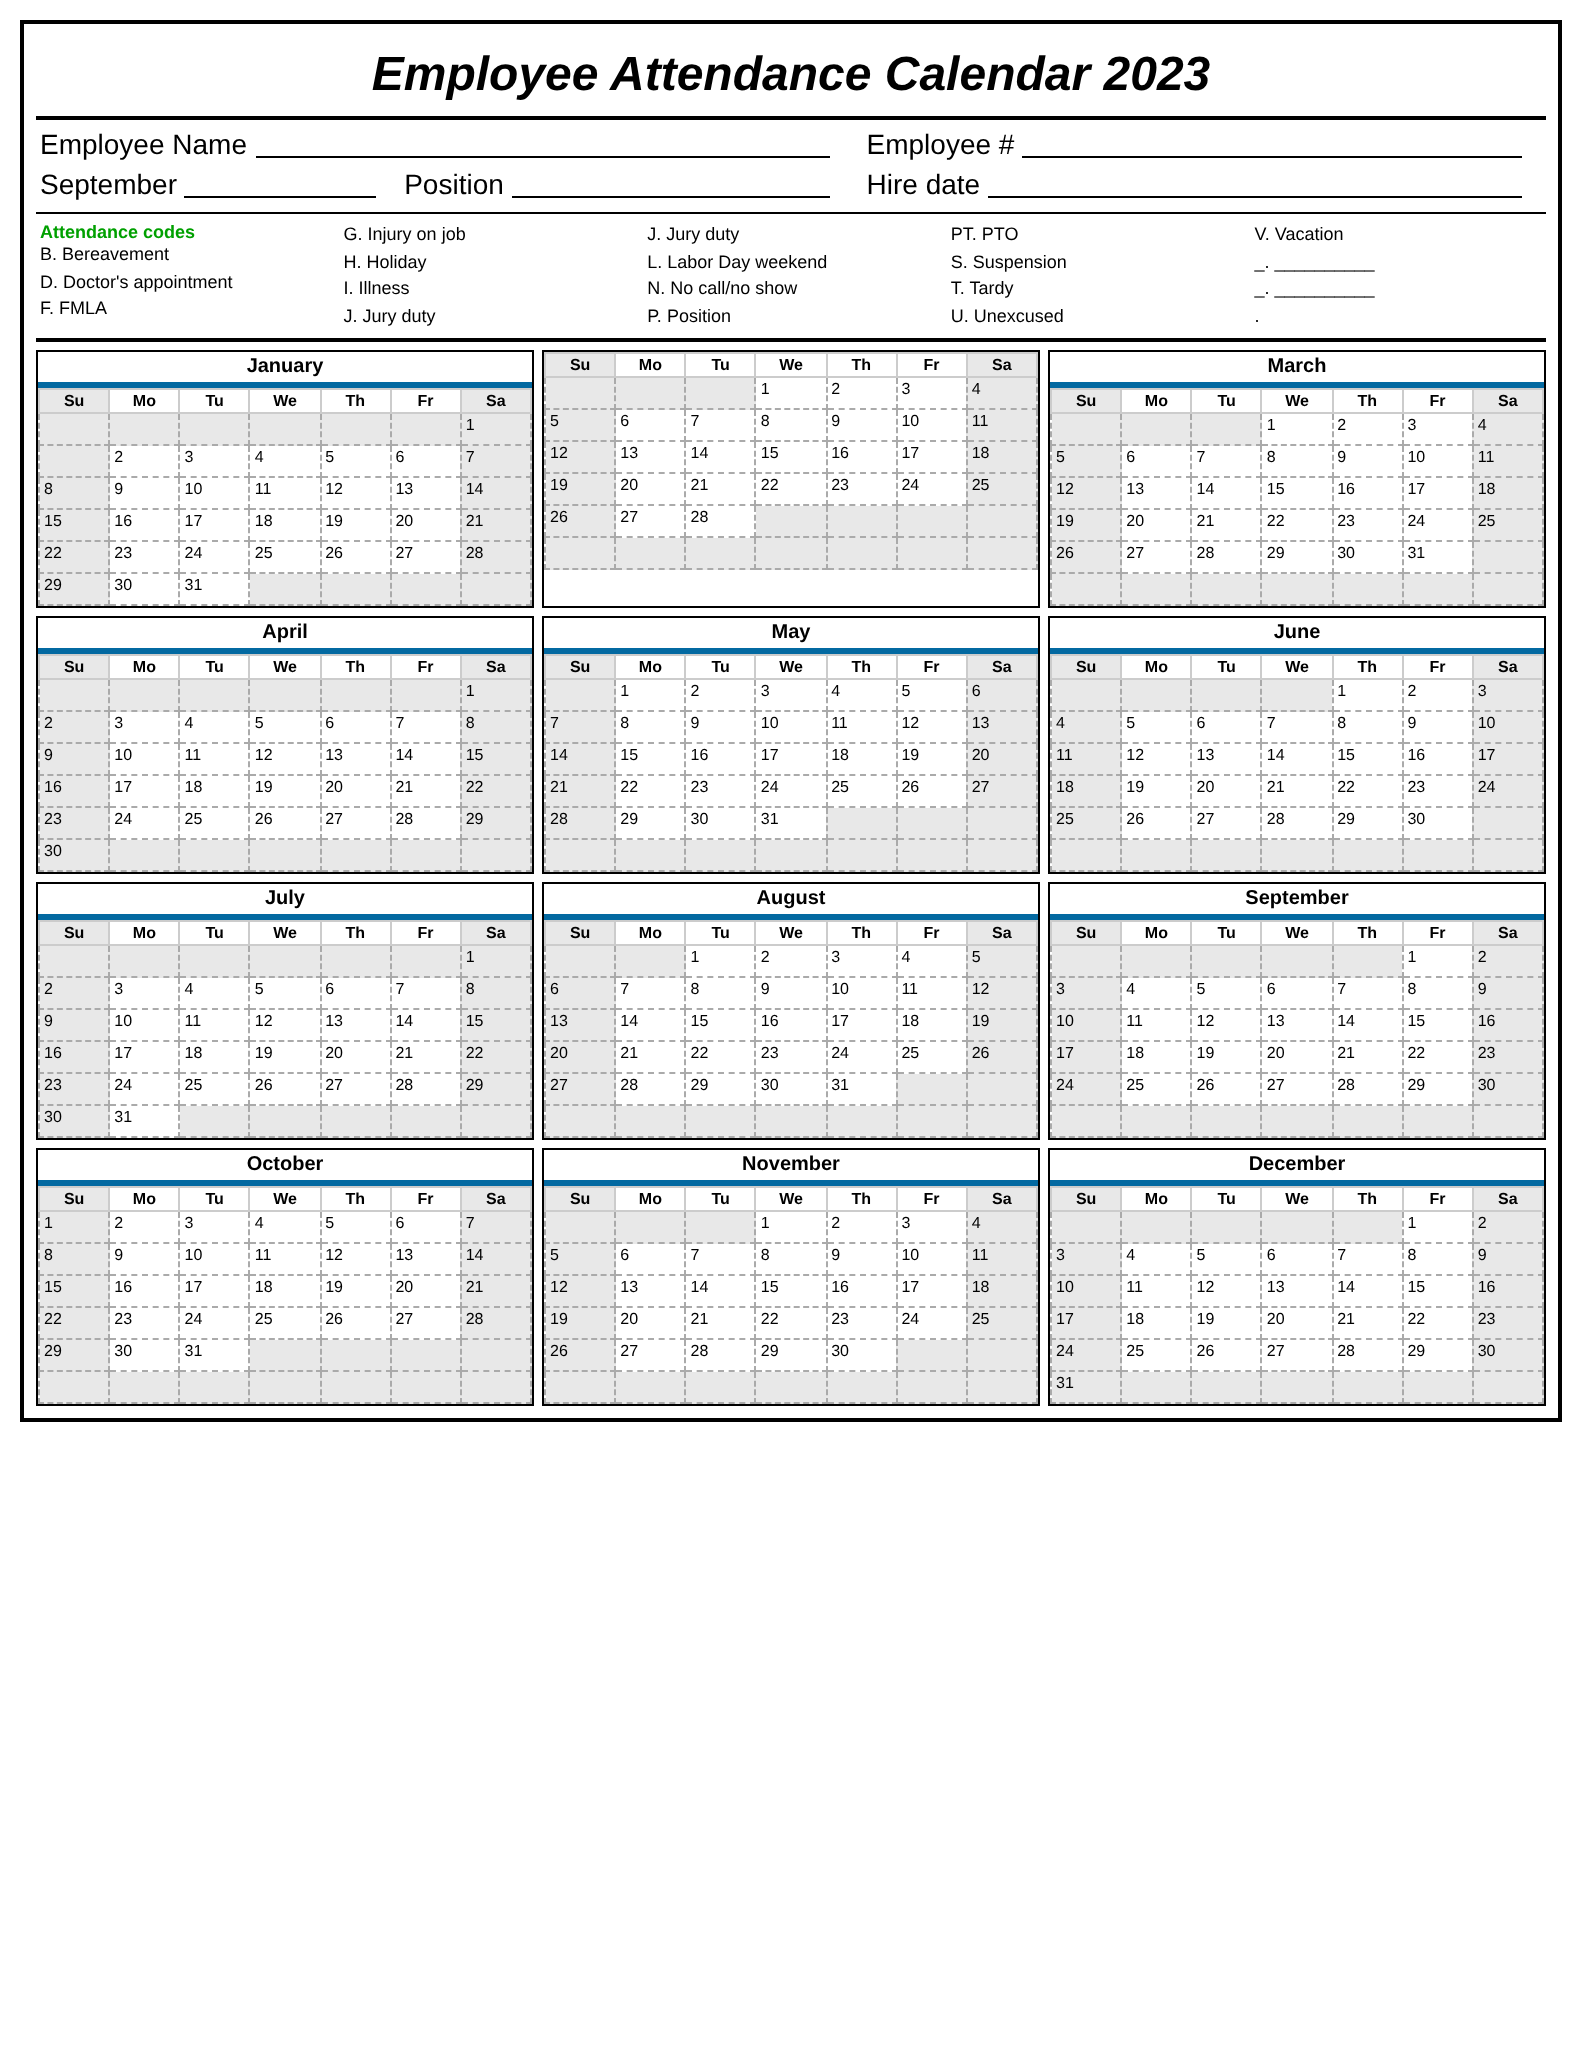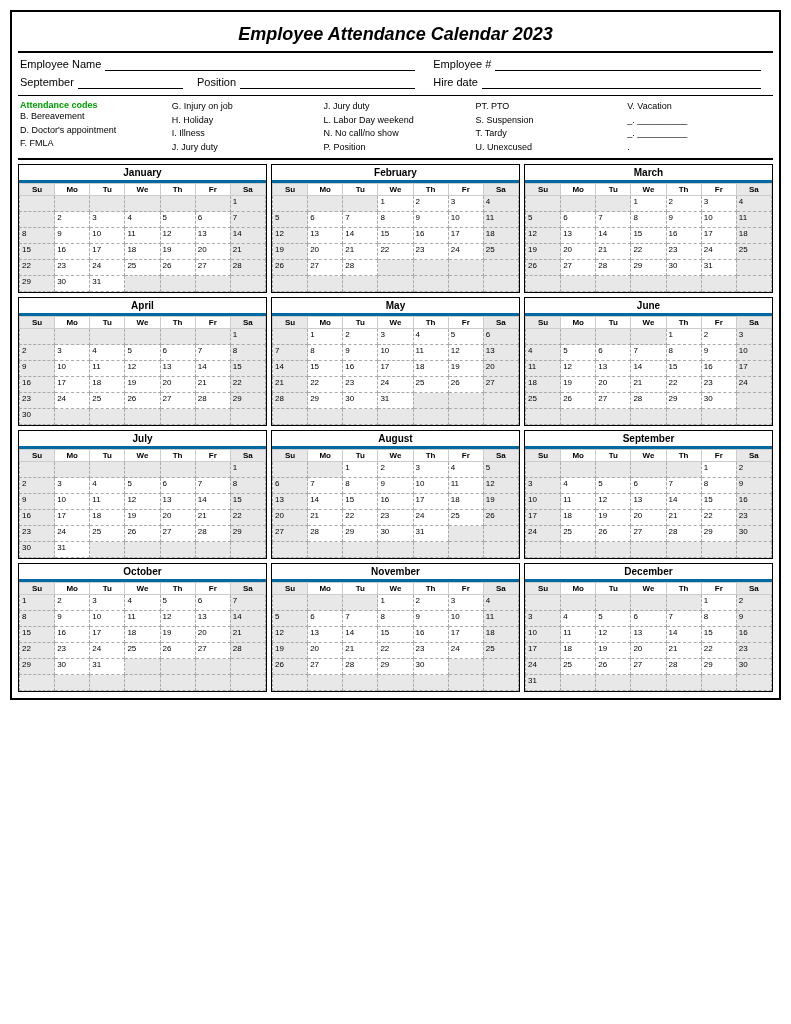--- a/index.html
+++ b/index.html
@@ -11,37 +11,37 @@
       min-height: 1024px;
       padding: 10px;
     }
     .page {
       border: 2px solid #000;
       padding: 6px;
       width: 771px;
     }
     .main-title {
       text-align: center;
-      font-size: 18px;
+      font-size: 24px;
       font-style: italic;
       font-weight: bold;
       padding: 6px 0;
       border-bottom: 2px solid #000;
     }
     .header-fields {
       border-bottom: 1px solid #000;
       padding: 4px 2px;
     }
     .header-row {
       display: flex;
       align-items: center;
       margin-bottom: 2px;
     }
     .header-label {
-      font-size: 11px;
+      font-size: 14px;
       white-space: nowrap;
       margin-right: 4px;
     }
     .header-line {
       border-bottom: 1px solid #000;
       flex: 1;
       height: 14px;
       margin-right: 10px;
     }
     .legend-section {
@@ -240,21 +240,20 @@
                 <td><span>31</span></td>
                 <td class="empty"></td>
                 <td class="empty"></td>
                 <td class="empty"></td>
                 <td class="empty"></td>
               </tr>
             </tbody>
           </table>
         </div>
         <div class="month-block">
-          <div class="month-title">February</div>
           <table class="cal-table">
             <thead>
               <tr>
                 <th style="background: rgb(232, 232, 232);">Su</th>
                 <th>Mo</th>
                 <th>Tu</th>
                 <th>We</th>
                 <th>Th</th>
                 <th>Fr</th>
                 <th style="background: rgb(232, 232, 232);">Sa</th>

